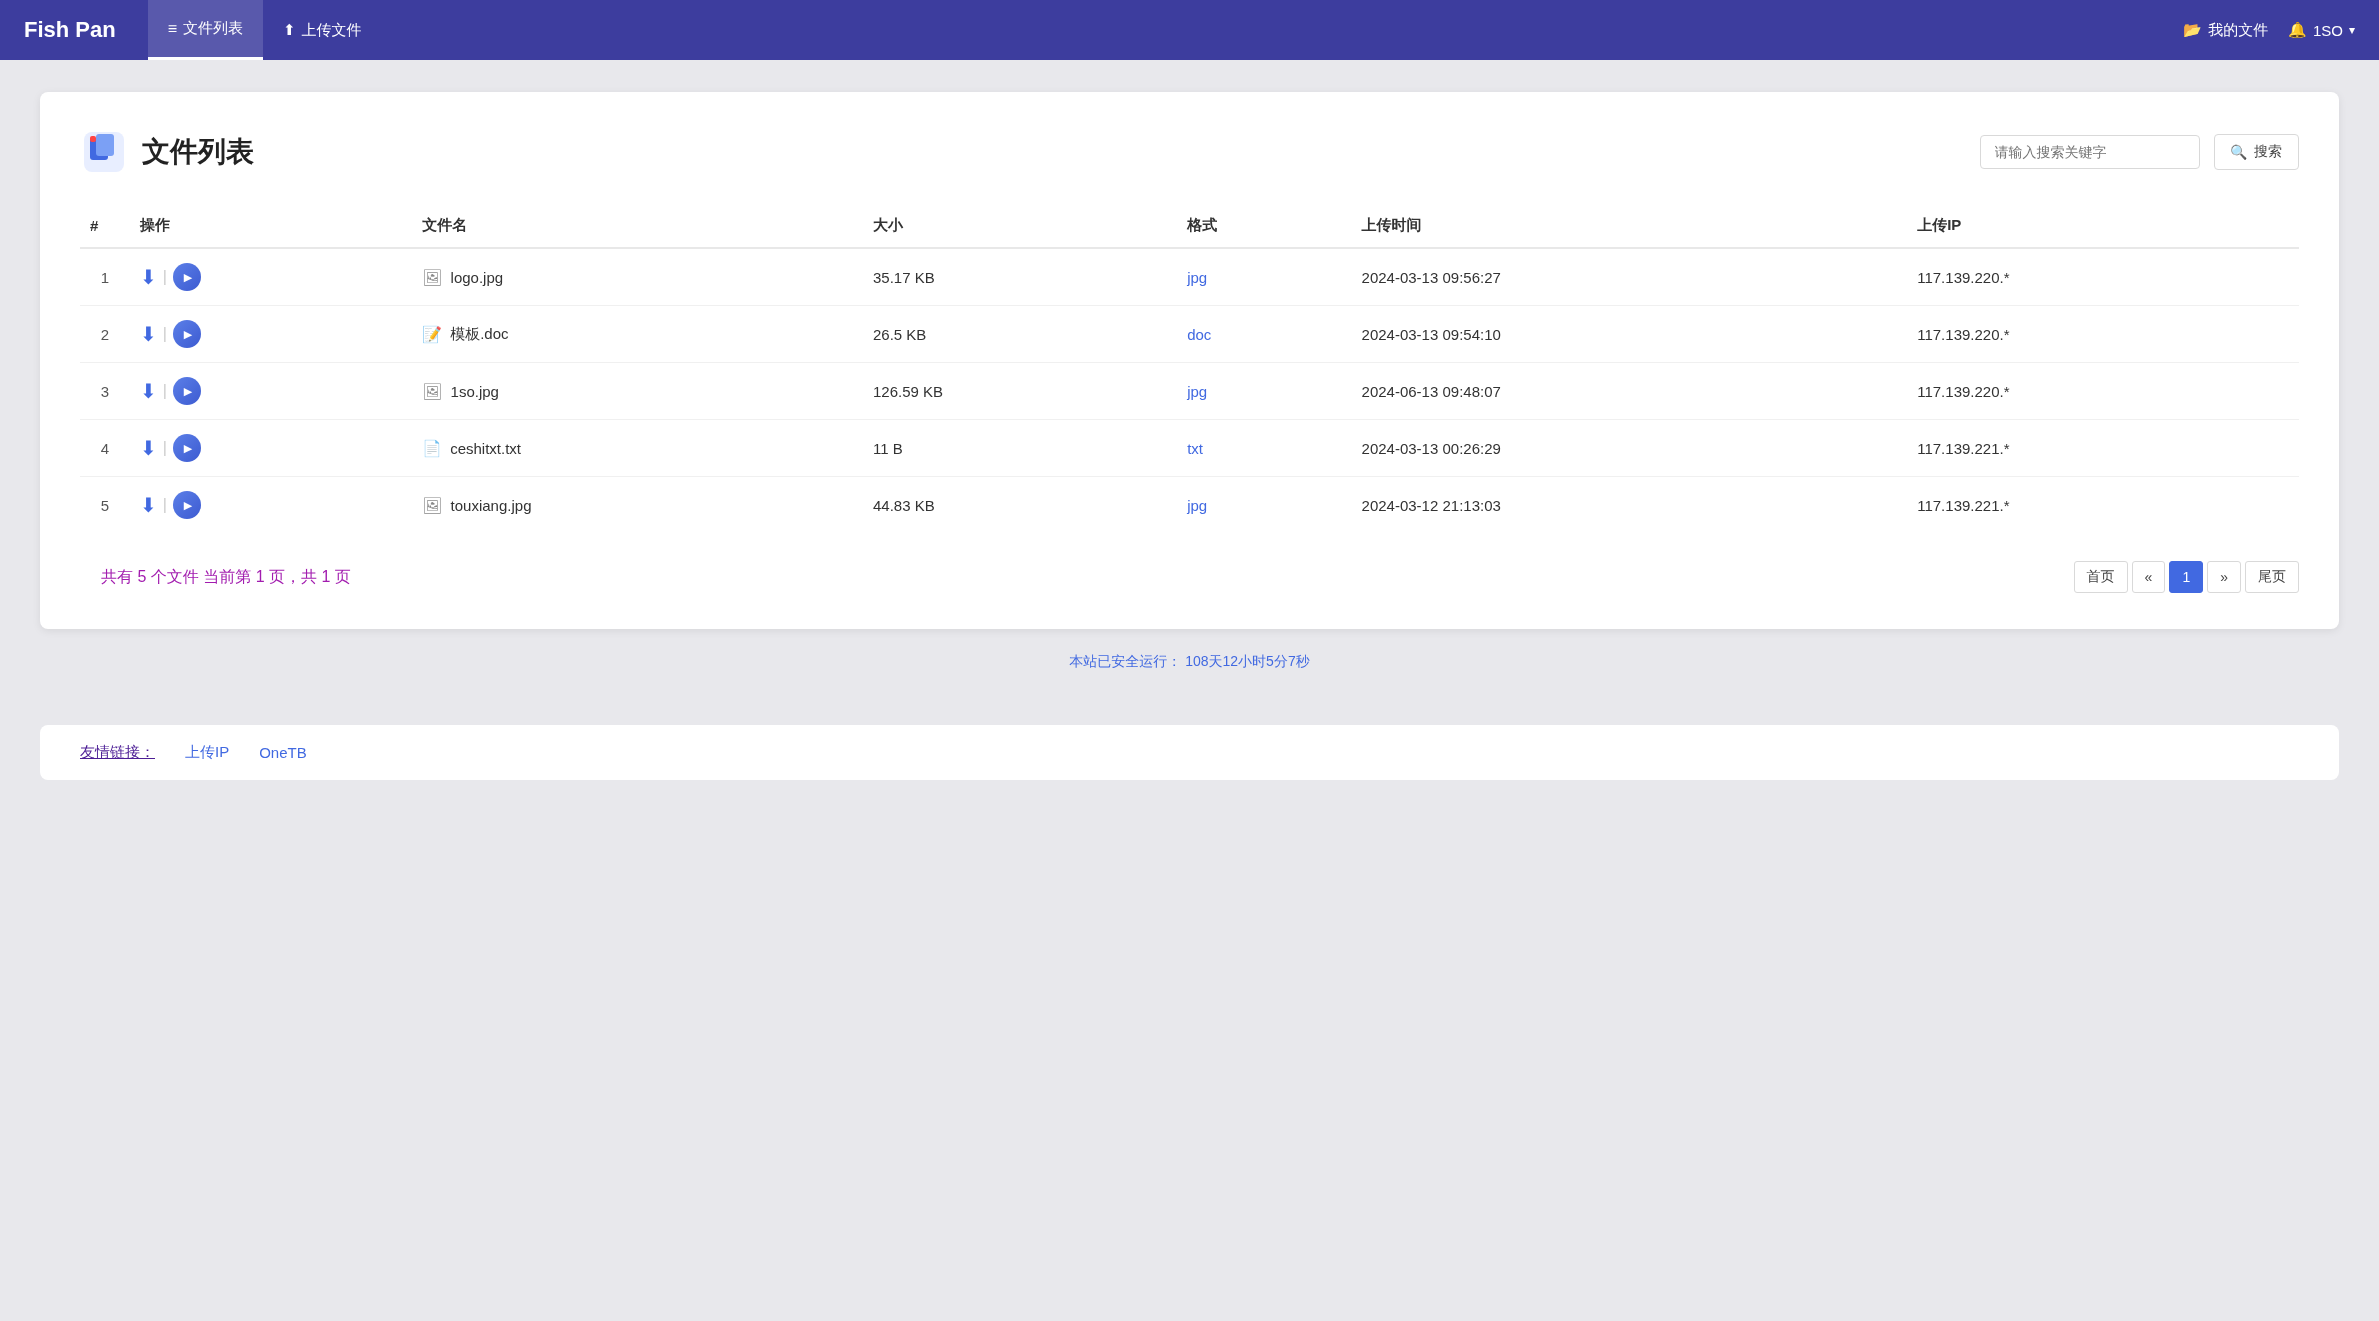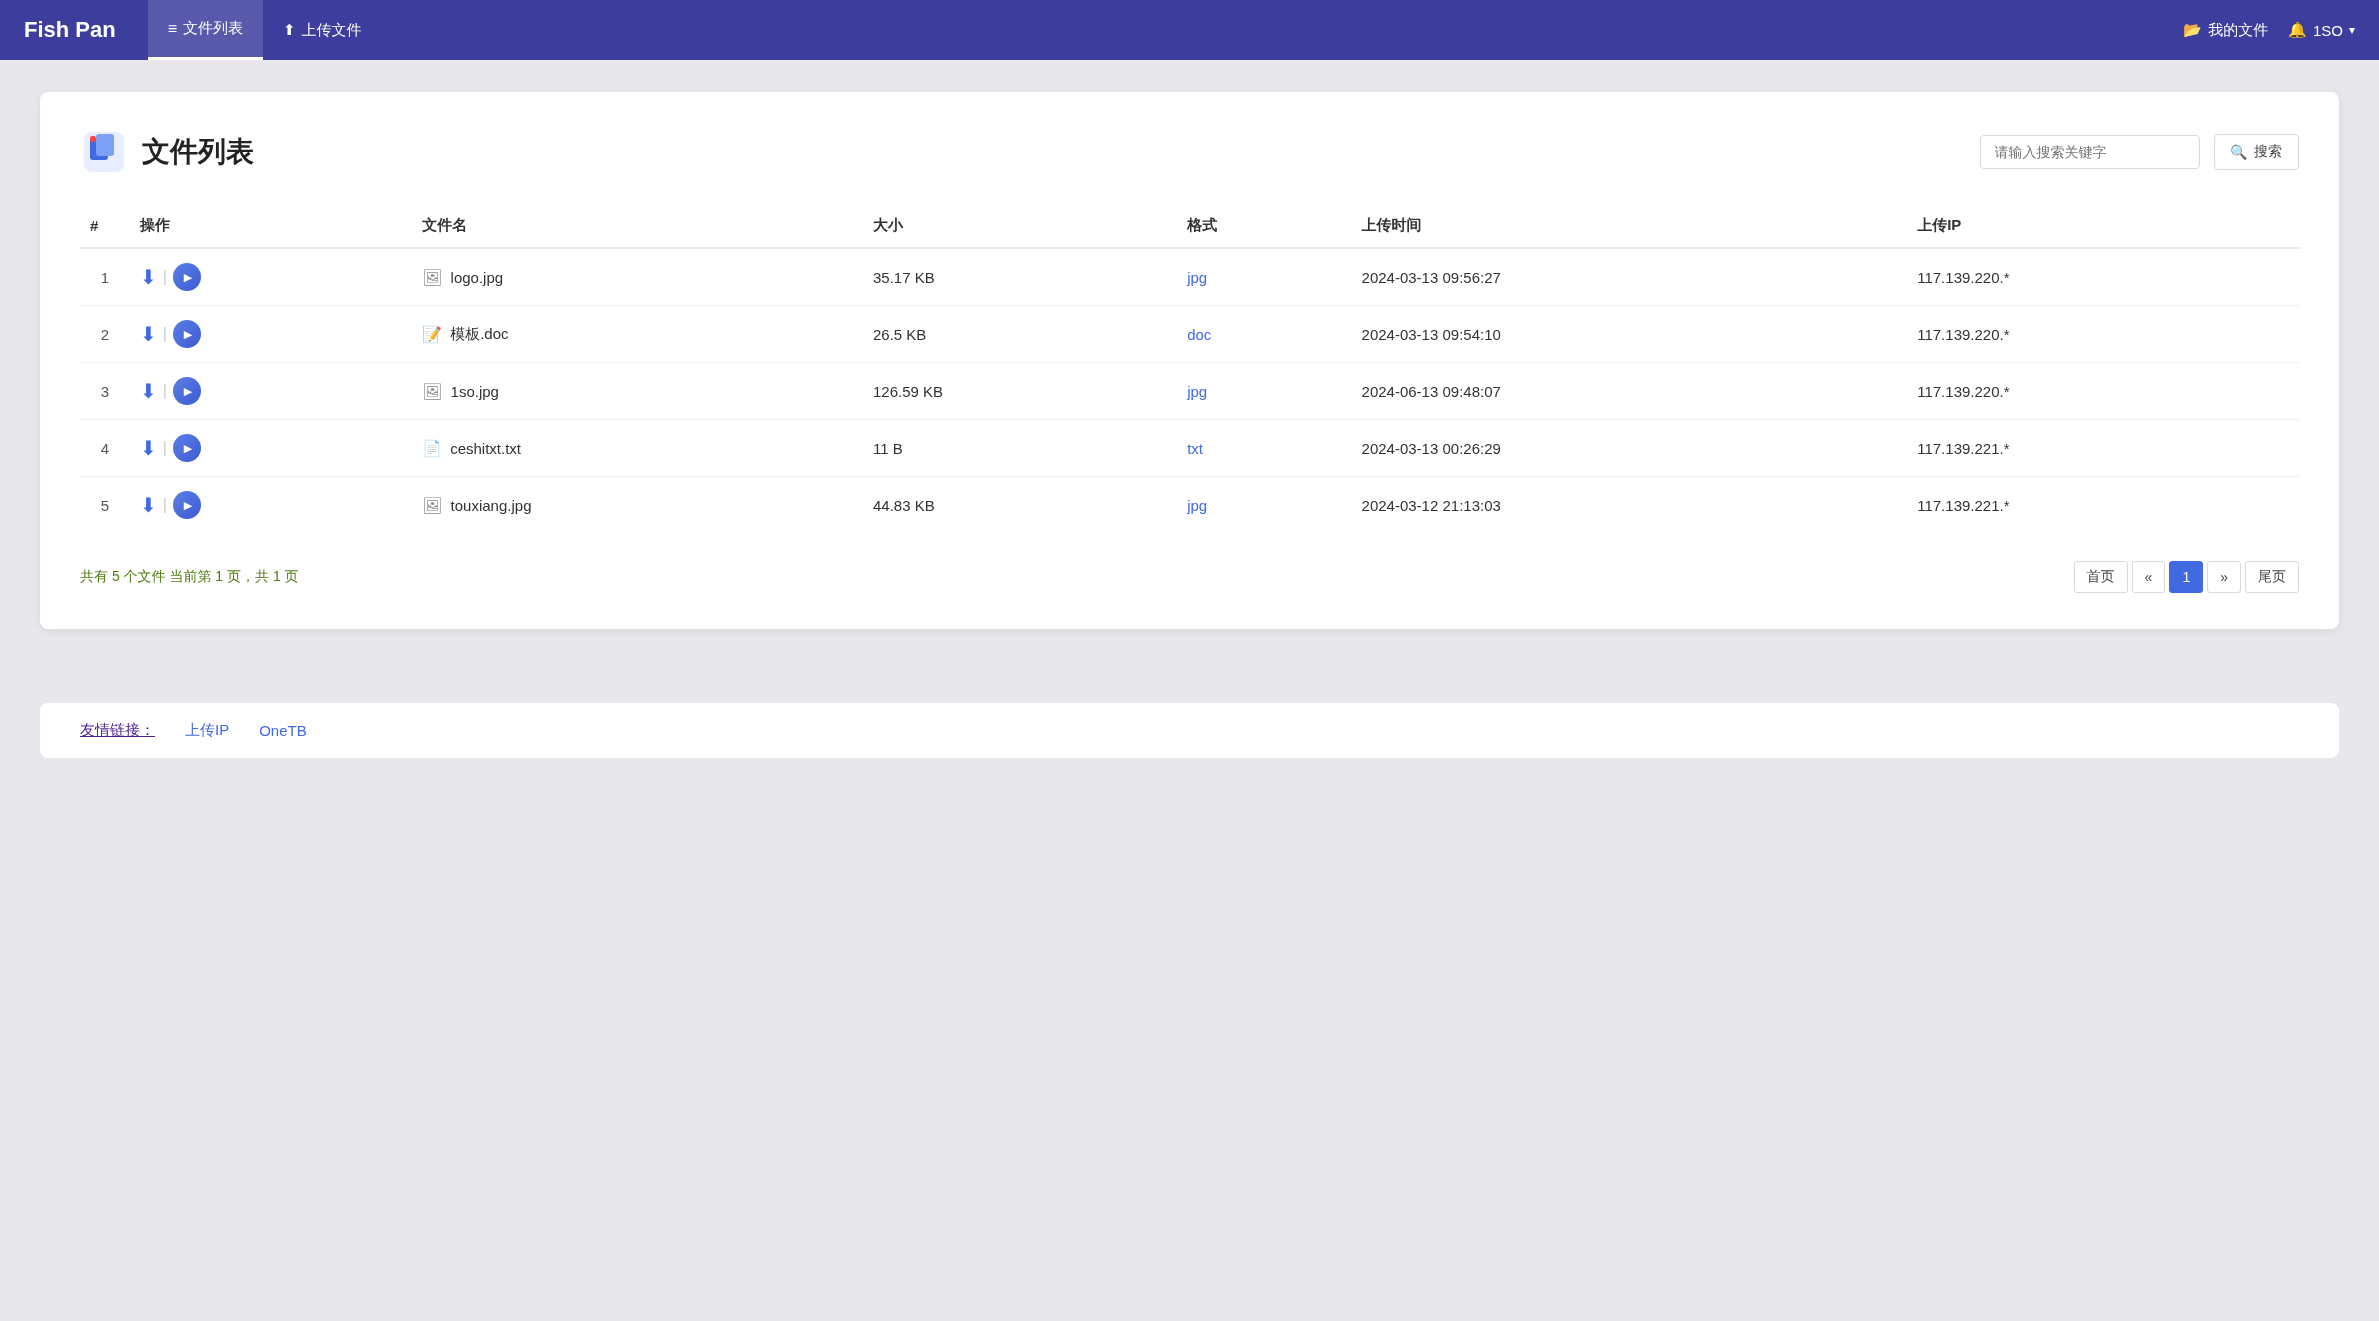--- a/index.html
+++ b/index.html
@@ -188,22 +188,23 @@
       text-decoration: none;
     }
     
     .footer-row {
       display: flex;
       align-items: center;
       justify-content: space-between;
       margin-top: 28px;
     }
     .page-info {
-      font-size: 14px;
-      color: #4d7c0f;
+      font-size: 16px;
+      color: #a21caf;
+      margin-left: 21px;
     }
     .pagination {
       display: flex;
       gap: 4px;
     }
     .page-btn {
       border: 1px solid #d9d9d9;
       background: #fff;
       padding: 6px 12px;
       font-size: 14px;
@@ -430,20 +431,24 @@
         <button class="page-btn">«</button>
         <button class="page-btn active">1</button>
         <button class="page-btn">»</button>
         <button class="page-btn">尾页</button>
       </div>
     </div>
 
   </div>
 
   <div class="site-footer">
+    <div class="footer-uptime">
+      <span>本站已安全运行：</span>
+      <span style="color:#4169e1;">108天12小时5分7秒</span>
+    </div>
   </div>
 </div>
 
 <div class="friends-bar">
   <span class="friends-label">友情链接：</span>
   <a class="friend-link" href="#">上传IP</a>
   <a class="friend-link" href="#">OneTB</a>
 </div>
 
 </body></html>

